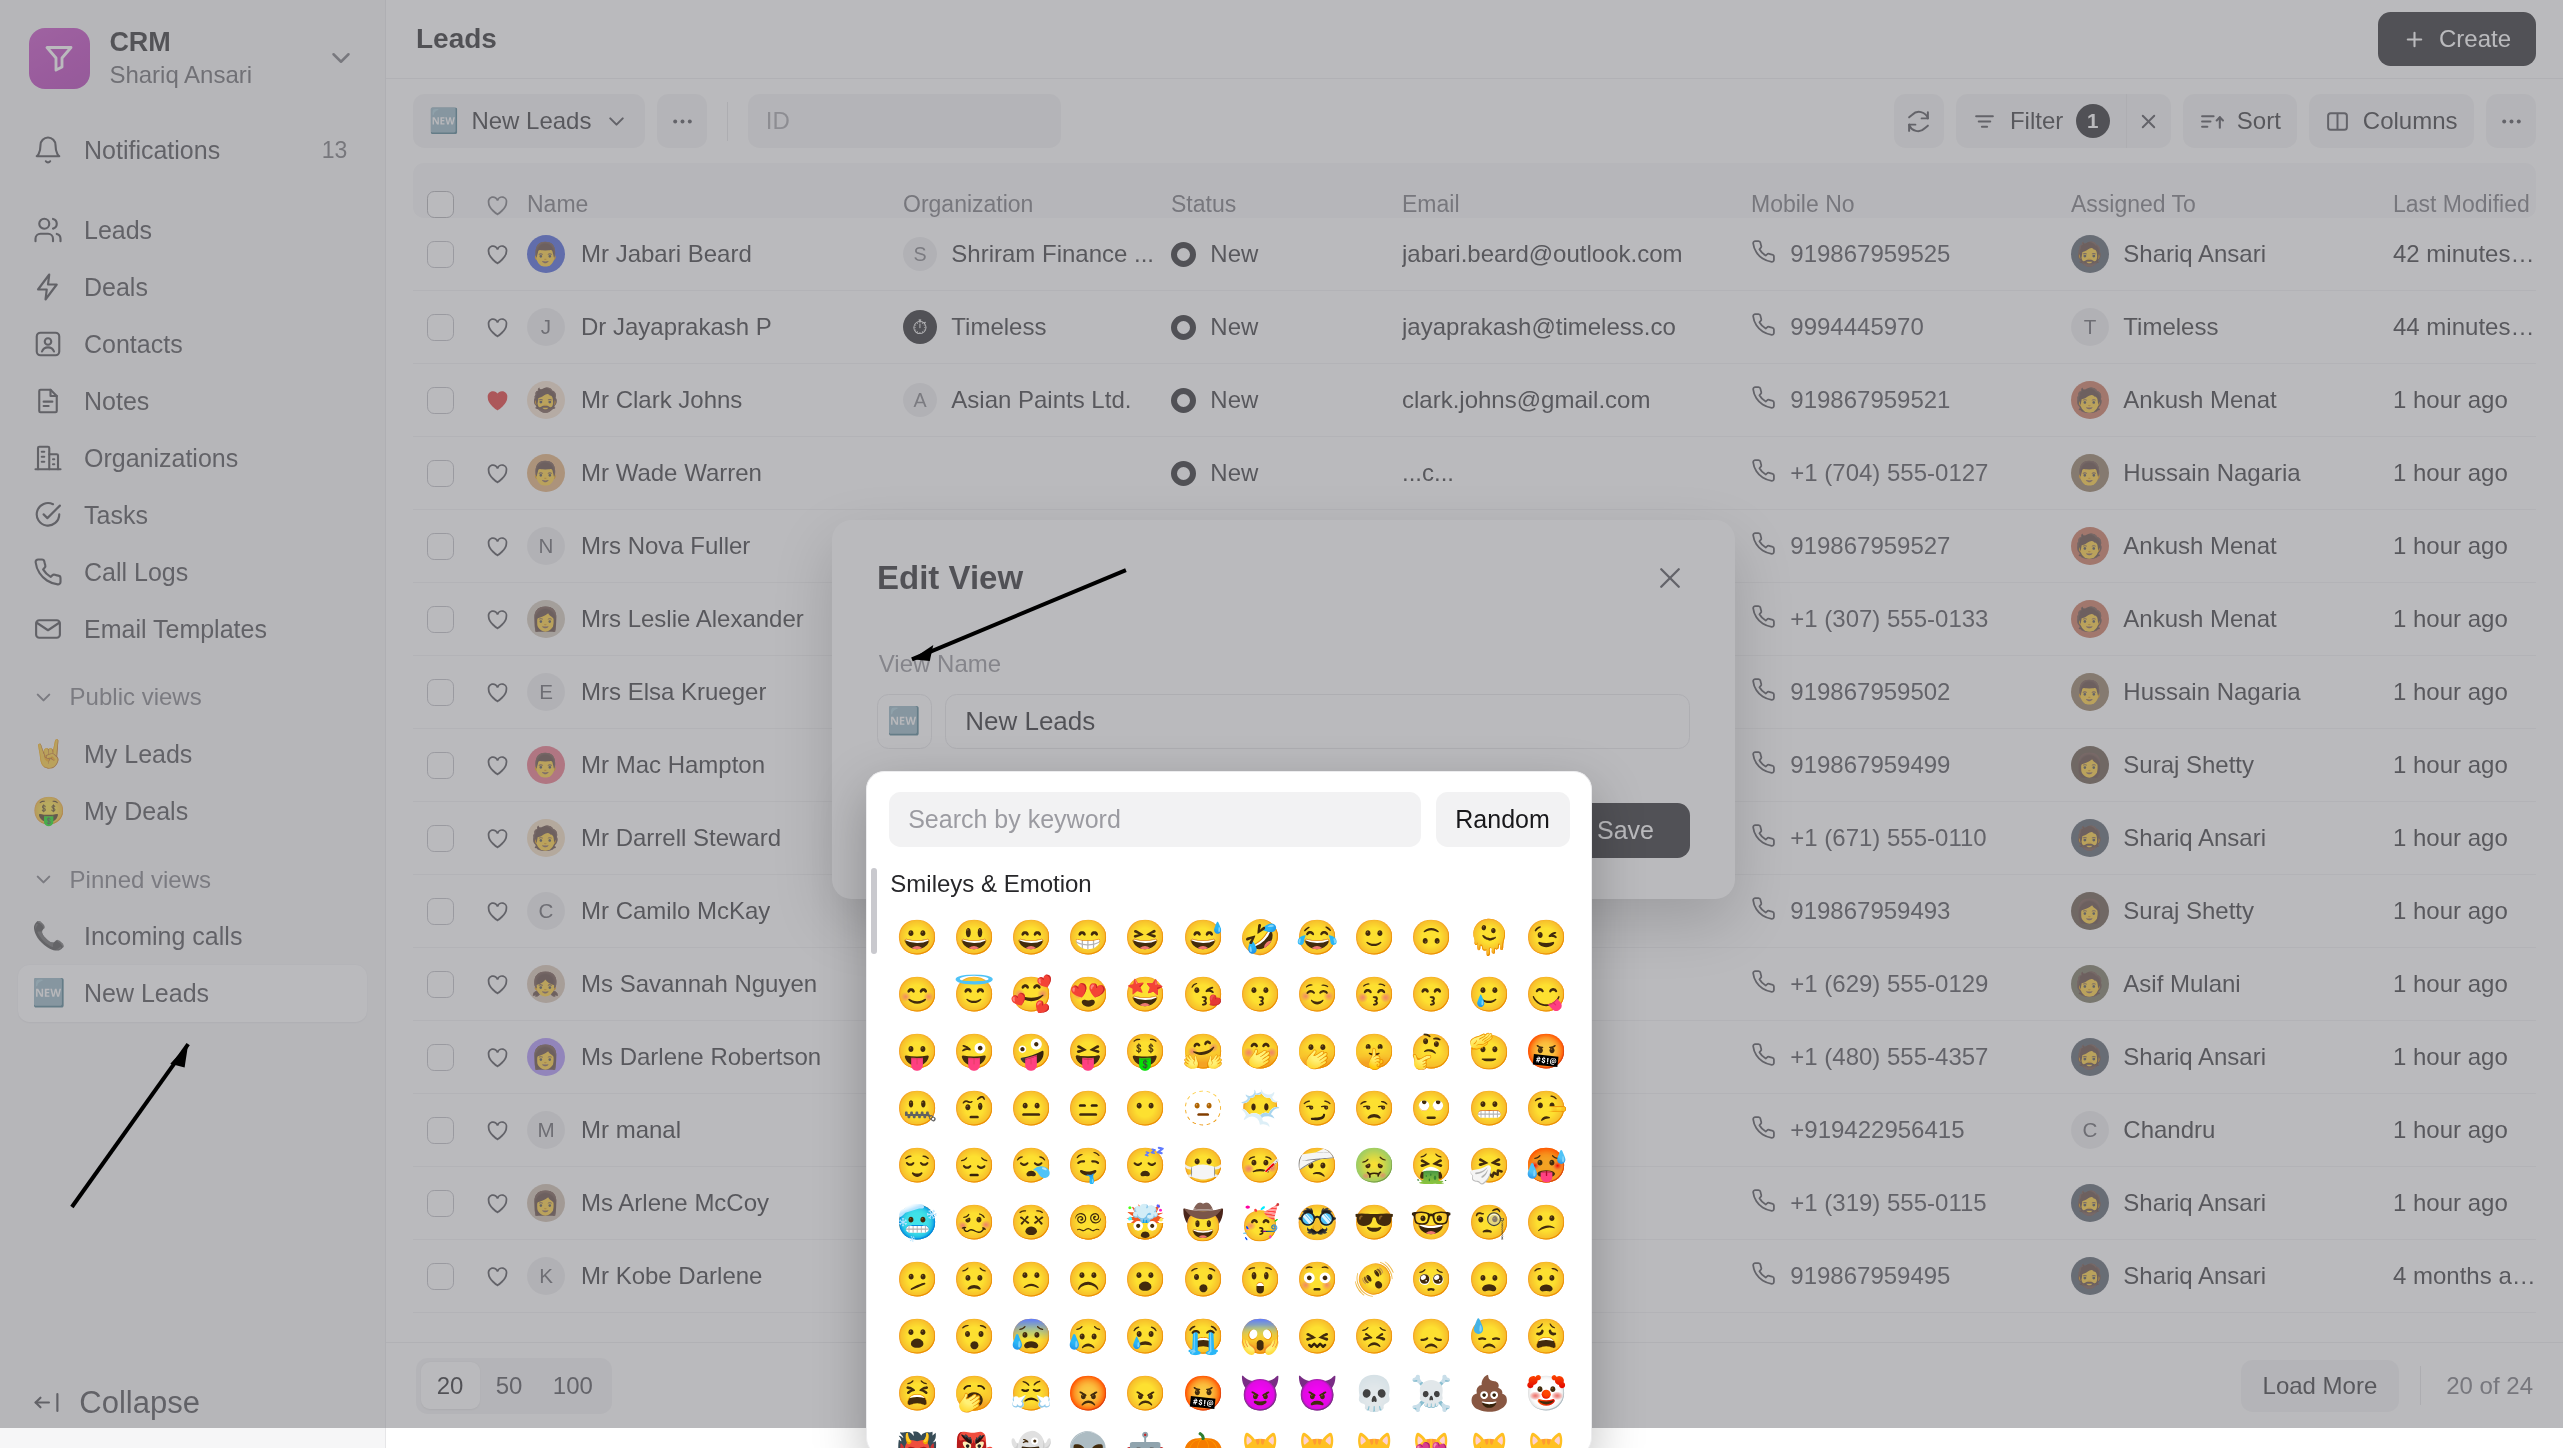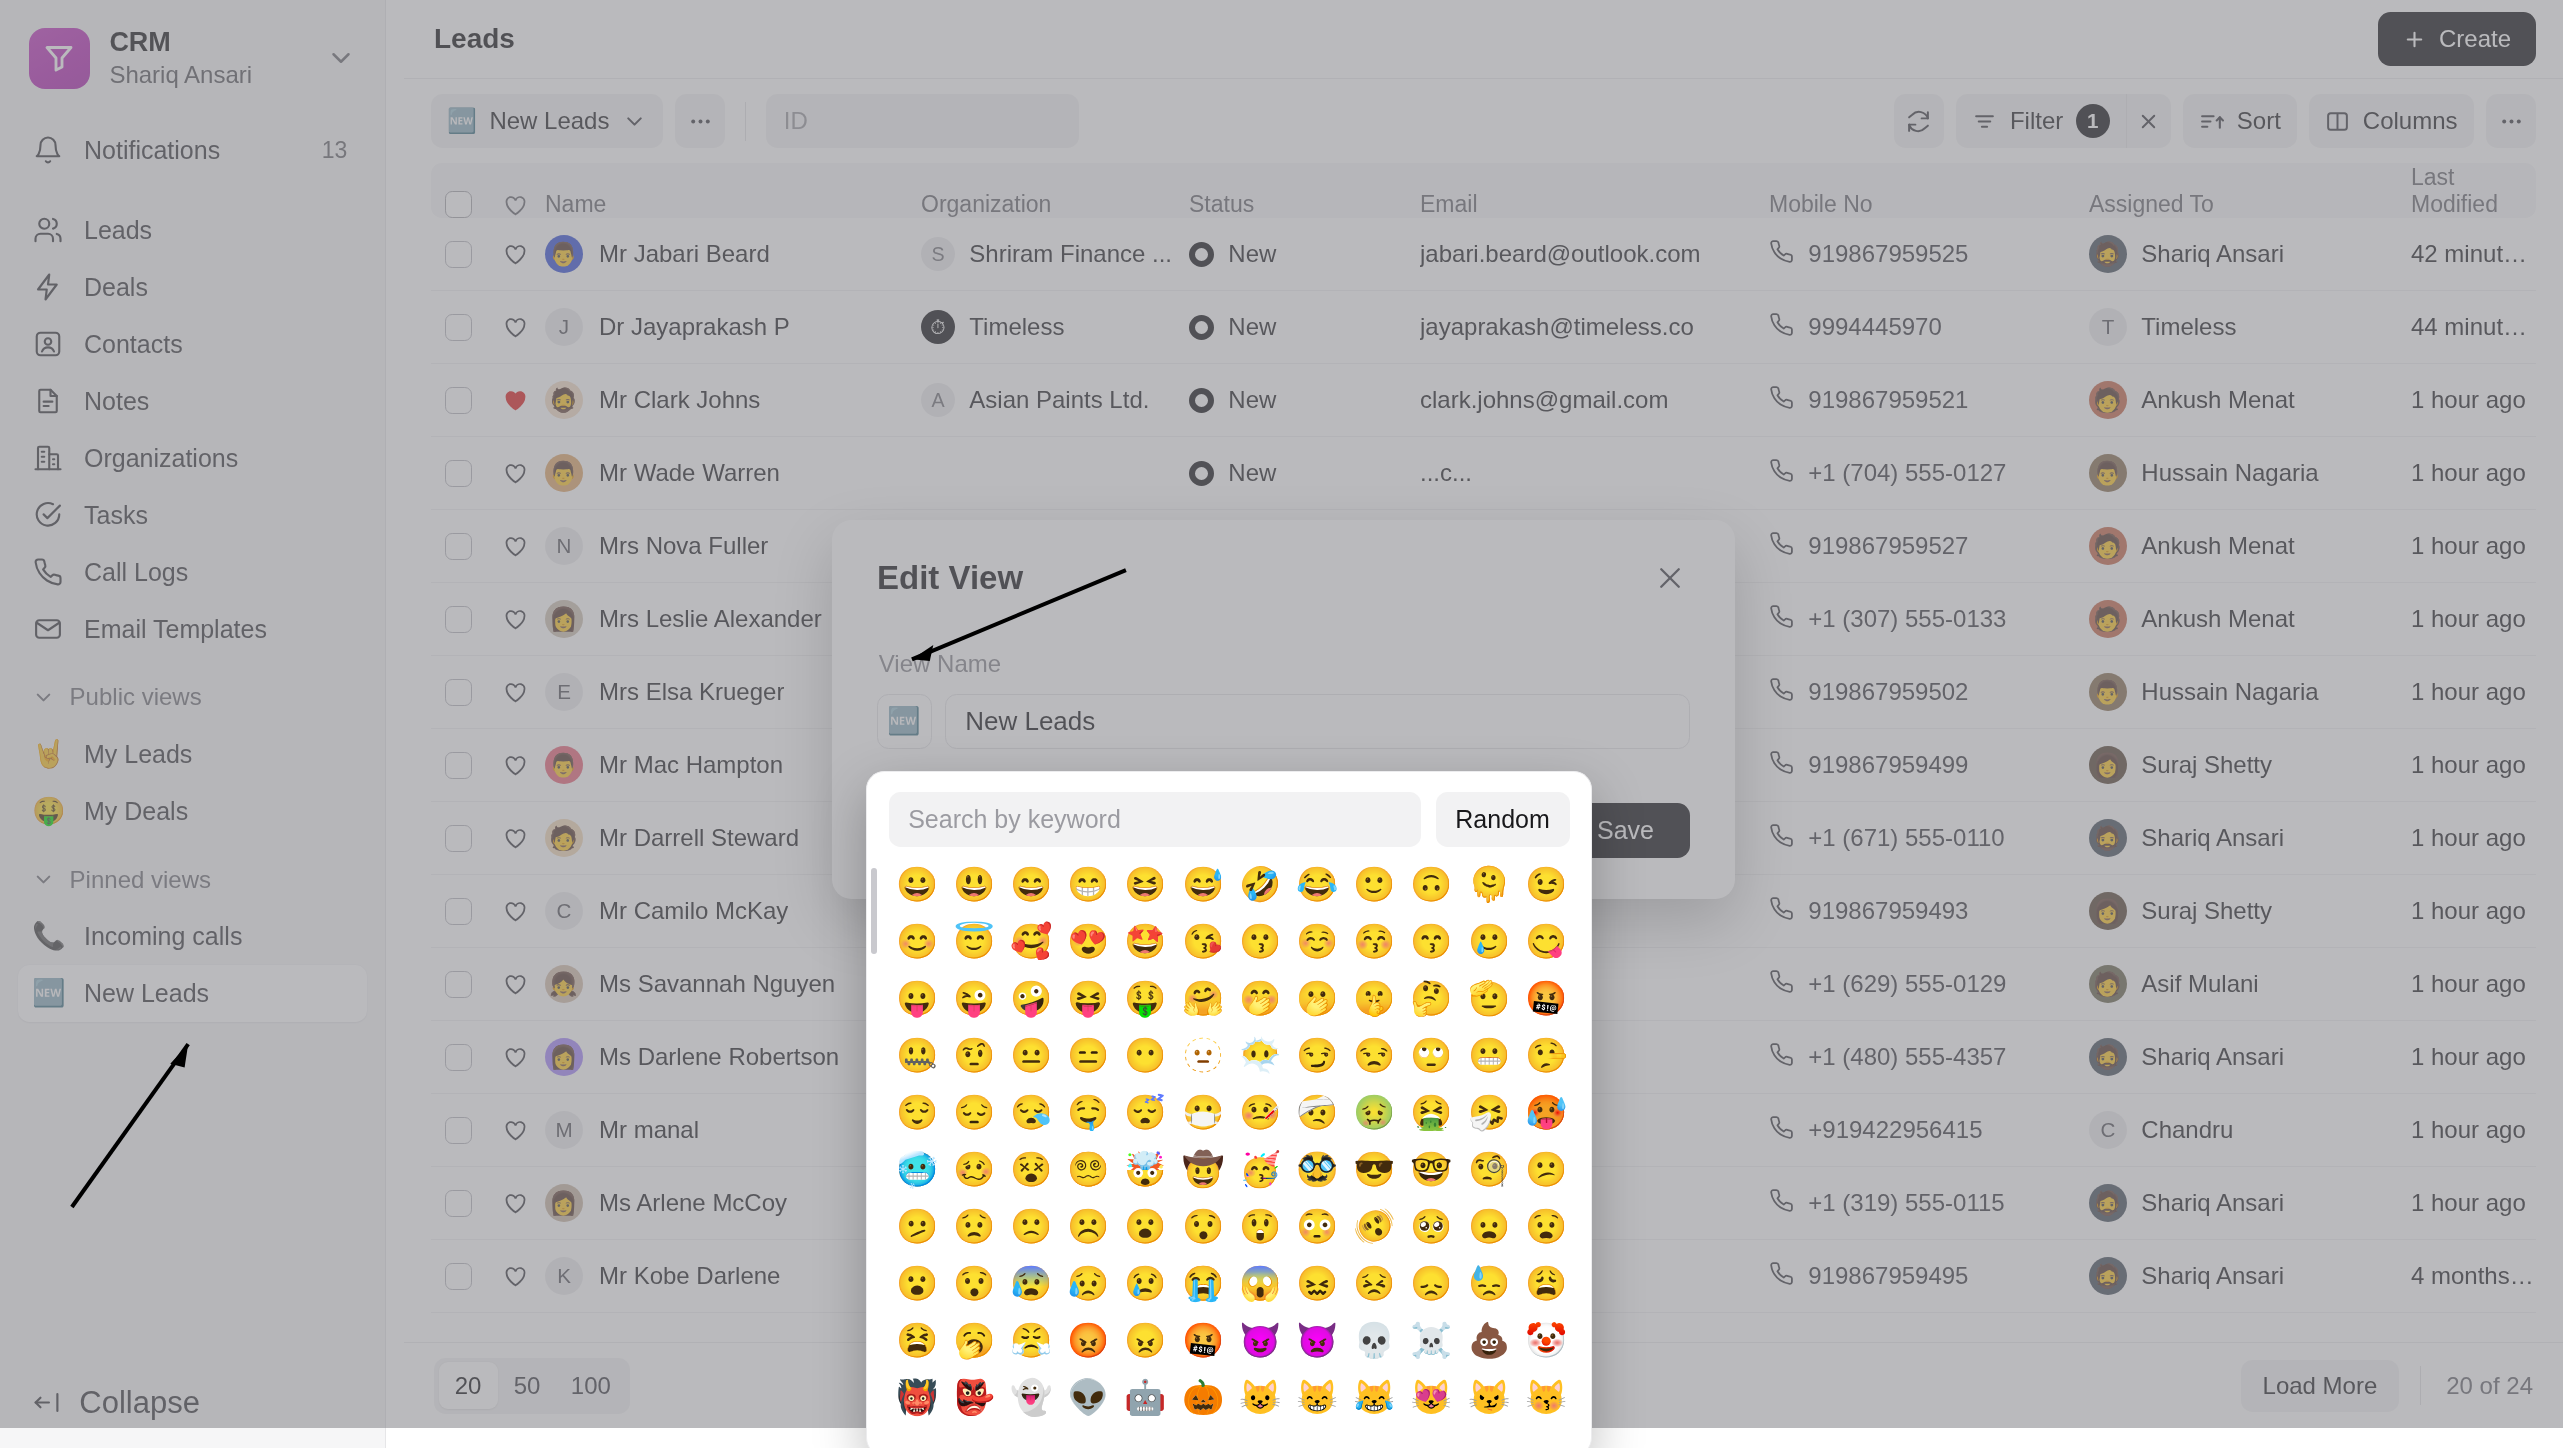--- a/index.html
+++ b/index.html
@@ -1,21 +1,21 @@
 <!DOCTYPE html>
 <html style="font-size:14.3px"><head>
 <meta charset="utf-8">
 <style>
   * { box-sizing: border-box; margin: 0; padding: 0; }
   html, body {
     width: 2563px; height: 1449px;
     font-family: "Liberation Sans", sans-serif;
     background: #ffffff; overflow: hidden;
   }
-  #app { position: relative; width: 2563px; height: 1428px; display: flex; gap: 18px; }
+  #app { position: relative; width: 2563px; height: 1428px; display: flex; }
 
   
   #sidebar {
     width: 386px; height: 1449px; background: #f6f6f7;
     border-right: 0.9px solid #e6e6e8; flex: 0 0 386px;
     display: flex; flex-direction: column; padding: 12.5px 0 0 0;
   }
   .ws-header {
     display: flex; align-items: center; gap: 19.7px;
     margin: 5.4px 18px 23px 19.7px; padding: 9px 10.7px 9px 9px;
@@ -1064,20 +1064,21 @@
     </div>
   </div>
 
   <div id="picker">
     <div class="pick-top">
       <input class="pick-search" value="" placeholder="Search by keyword" style="">
       <button class="pick-random">Random</button>
     </div>
     <div class="pick-scroll">
       <div class="pick-bar"></div>
+      <div class="pick-cat">Smileys &amp; Emotion</div>
       <div class="egrid" id="egrid">
           <div class="ecell">😀</div>
           <div class="ecell">😃</div>
           <div class="ecell">😄</div>
           <div class="ecell">😁</div>
           <div class="ecell">😆</div>
           <div class="ecell">😅</div>
           <div class="ecell">🤣</div>
           <div class="ecell">😂</div>
           <div class="ecell">🙂</div>

